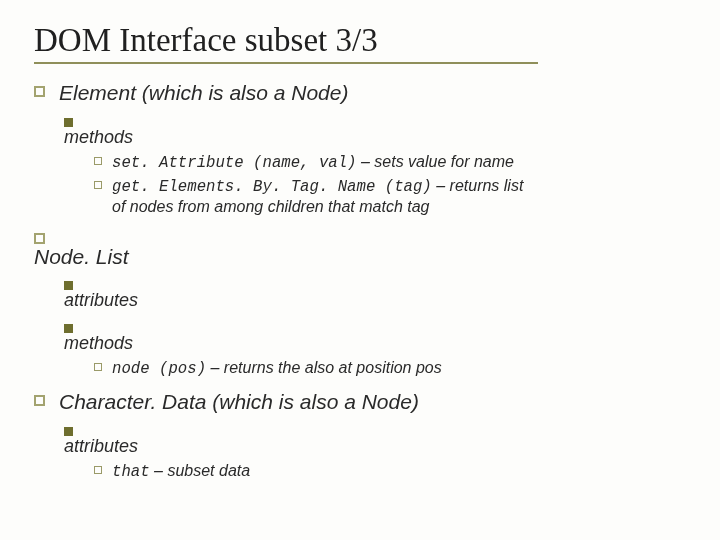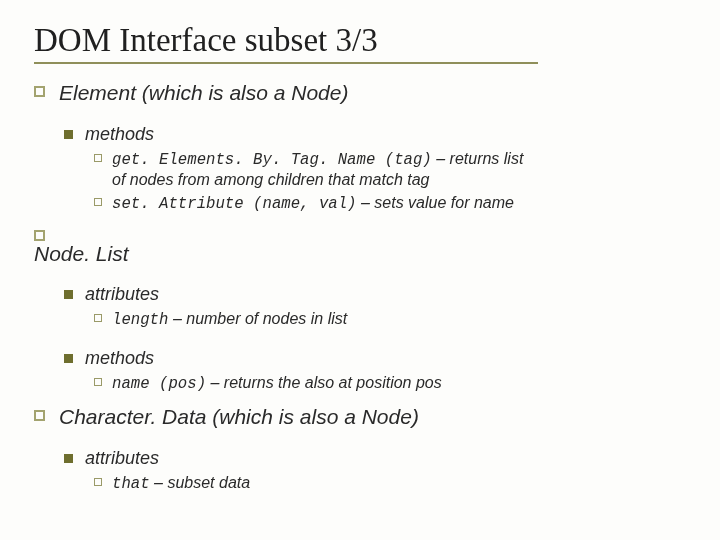--- a/index.html
+++ b/index.html
@@ -38,23 +38,24 @@
     font-size: 16px;
     line-height: 1.22;
   }
   .li1 {
     display: flex;
     margin-top: 6px;
     font-size: 21px;
   }
   .li2 {
     display: flex;
-    margin-top: 18px;
+    margin-top: 6px;
     margin-left: 30px;
     font-size: 18px;
+    flex-direction: column;
   }
   .li3 {
     display: flex;
     margin-top: 3px;
     margin-left: 60px;
     font-size: 16px;
   }
   .b1 {
     width: 11px; height: 11px;
     border: 2px solid #a3a36f;
@@ -98,52 +99,46 @@
       <span class="b1"></span>
       <span class="txt">Element (which is also a Node)</span>
     </div>
       <div class="li2">
         <span class="b2"></span>
         <span class="txt">methods</span>
       </div>
         <div class="li3">
           <span class="b3"></span>
           <span class="txt">
-            <span class="mono">get. Elements. By. Tag. Name (tag)</span><span> – returns list of nodes from among children that match tag</span>
+            <span class="mono">set. Attribute (name, val)</span><span> – sets value for name</span>
           </span>
         </div>
         <div class="li3">
           <span class="b3"></span>
           <span class="txt">
-            <span class="mono">set. Attribute (name, val)</span><span> – sets value for name</span>
+            <span class="mono">get. Elements. By. Tag. Name (tag)</span><span> – returns list of nodes from among children that match tag</span>
           </span>
         </div>
 
     <div class="li1" style="margin-top:10px;flex-direction:column;">
       <span class="b1"></span>
       <span class="txt">Node. List</span>
     </div>
       <div class="li2">
         <span class="b2"></span>
         <span class="txt">attributes</span>
       </div>
-        <div class="li3">
-          <span class="b3"></span>
-          <span class="txt">
-            <span class="mono">length</span><span> – number of nodes in list</span>
-          </span>
-        </div>
       <div class="li2">
         <span class="b2"></span>
         <span class="txt">methods</span>
       </div>
         <div class="li3">
           <span class="b3"></span>
           <span class="txt">
-            <span class="mono">name (pos)</span><span> – returns the also at position pos</span>
+            <span class="mono">node (pos)</span><span> – returns the also at position pos</span>
           </span>
         </div>
 
     <div class="li1" style="margin-top:10px;justify-content:flex-end;">
       <span class="b1"></span>
       <span class="txt">Character. Data (which is also a Node)</span>
     </div>
       <div class="li2">
         <span class="b2"></span>
         <span class="txt">attributes</span>

